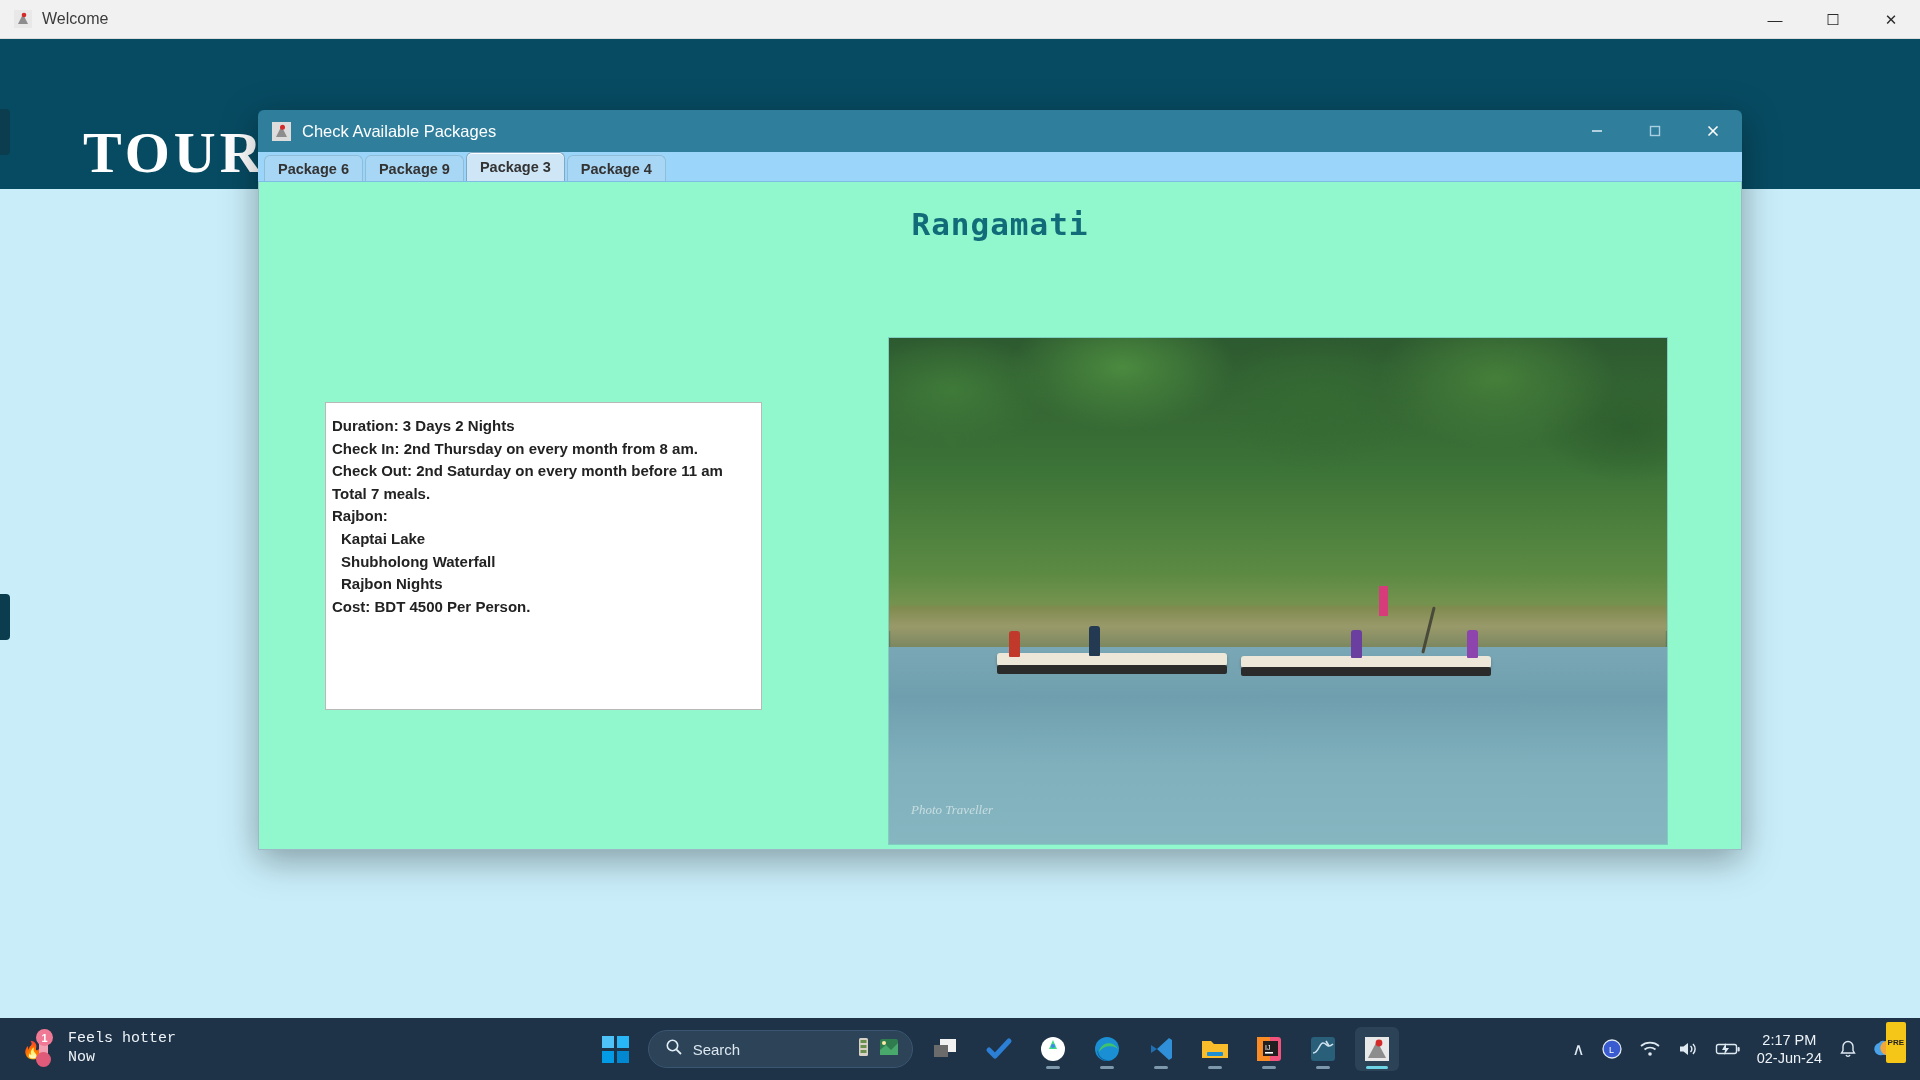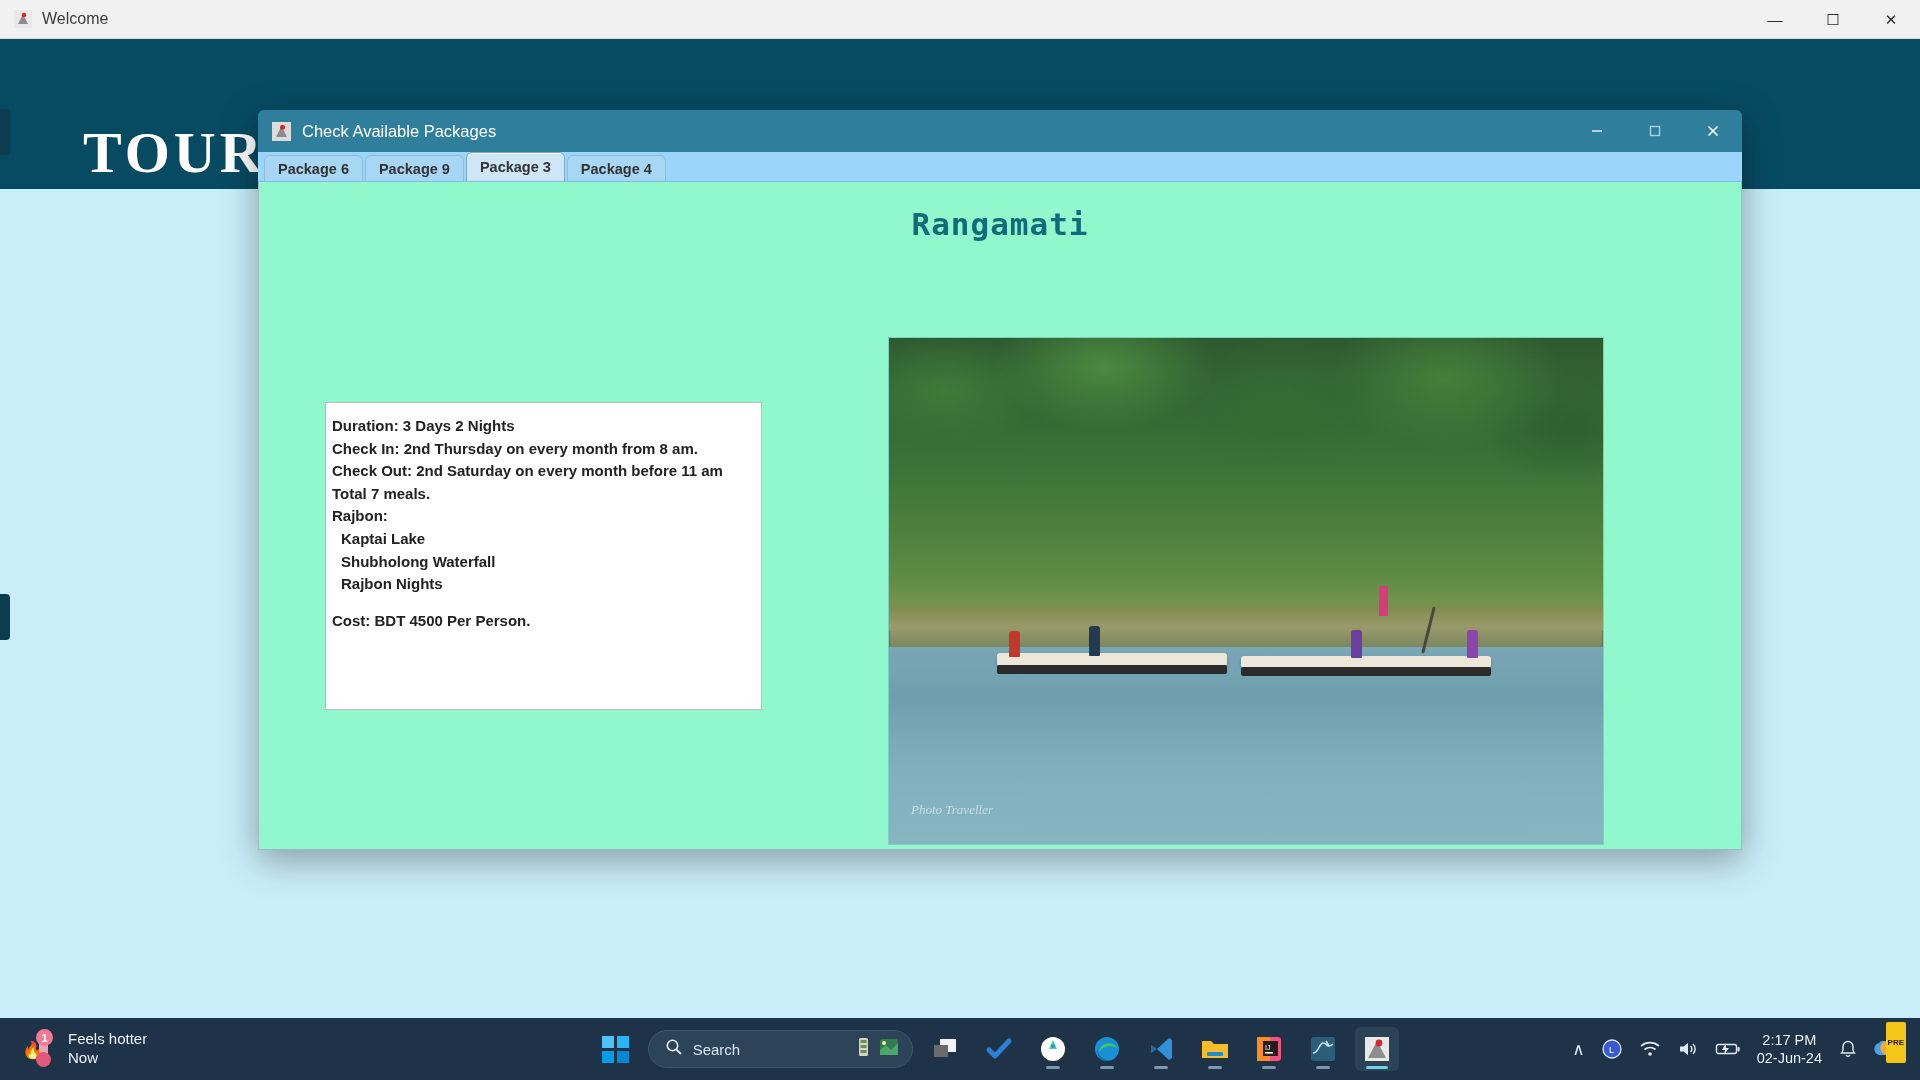--- a/index.html
+++ b/index.html
@@ -101,24 +101,24 @@
   .info-card {
     position:absolute; left:66px; top:220px; width:437px; height:308px;
     background:#ffffff; border:1px solid #b9b9b9;
     padding:12px 0 0 3px;
   }
   .info-line {
     font-size:15px; font-weight:bold; color:#222222;
     line-height:22.6px; padding-left:3px; white-space:nowrap;
   }
   .info-line.indent { padding-left:12px; }
-  .info-line.gap { margin-top:14px; }
+  .info-line.gap { }
 
   .photo {
-    position:absolute; left:629px; top:155px; width:716px; height:508px;
+    position:absolute; left:629px; top:155px; width:780px; height:508px;
     border:1px solid #7fcfc0;
     overflow:hidden;
     padding-left:18px;
   }
   .photo .sky { position:absolute; inset:0; background:#2f5a36; }
   .photo .hillside {
     position:absolute; left:0; top:0; width:100%; height:58%;
     background:
       radial-gradient(ellipse 140px 80px at 8% 18%, #3f7a39 0%, rgba(63,122,57,0) 70%),
       radial-gradient(ellipse 160px 90px at 30% 10%, #4b8a3f 0%, rgba(75,138,63,0) 70%),
@@ -150,21 +150,21 @@
   }
 
   
   .taskbar {
     position:absolute; left:0; bottom:0; width:1920px; height:62px;
     background:#1e3348; display:flex; align-items:center;
   }
   .weather {
     display:flex; align-items:center; gap:12px; padding-left:22px; width:420px;
   }
-  .weather-text { line-height:1.25; }
+  .weather-text { line-height:1.25;font-family:Liberation Mono, monospace; }
   .weather-text .l1 { font-size:15px; color:#eef3f8; }
   .weather-text .l2 { font-size:15px; color:#eef3f8; }
   .thermo { position:relative; width:34px; height:38px; }
   .thermo .flame { position:absolute; left:0; top:10px; font-size:17px; color:#ff7a3c; }
   .thermo .tube {
     position:absolute; left:17px; top:3px; width:9px; height:24px;
     background:#f2a0b4; border-radius:5px;
   }
   .thermo .bulb {
     position:absolute; left:14px; top:22px; width:15px; height:15px;

